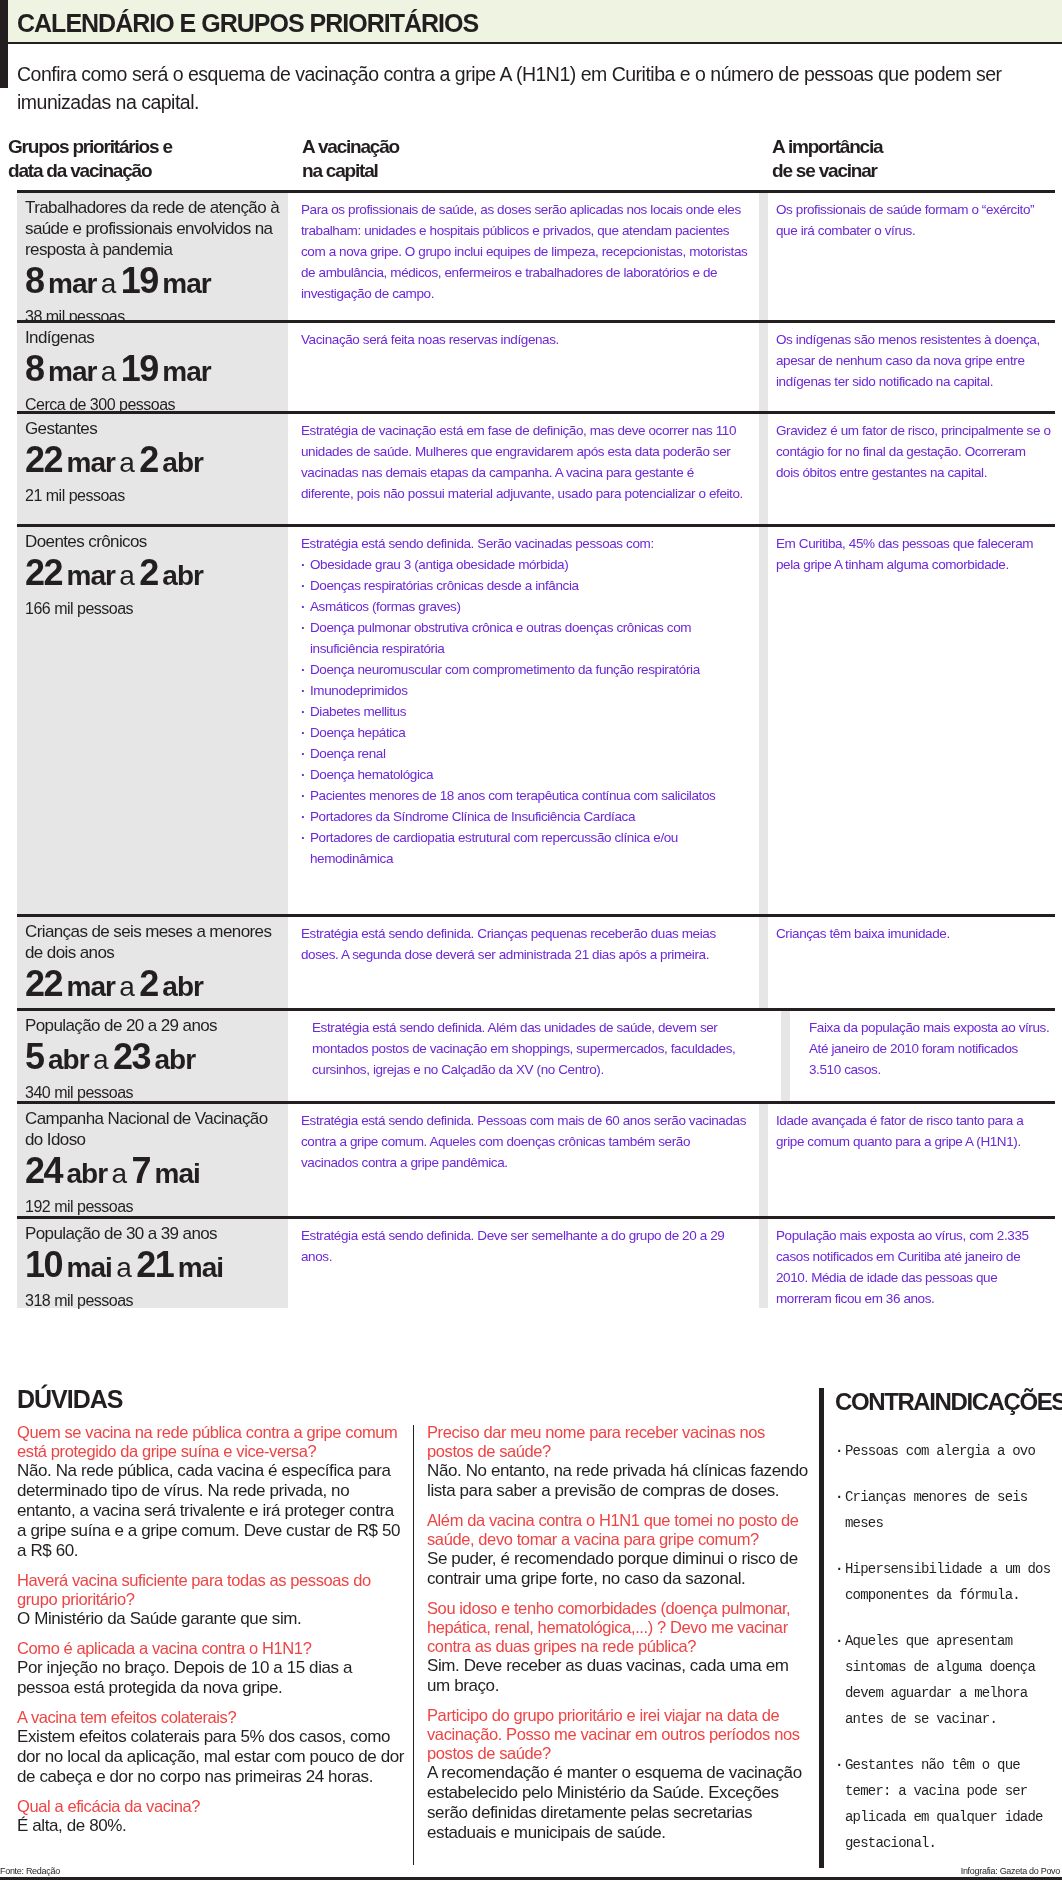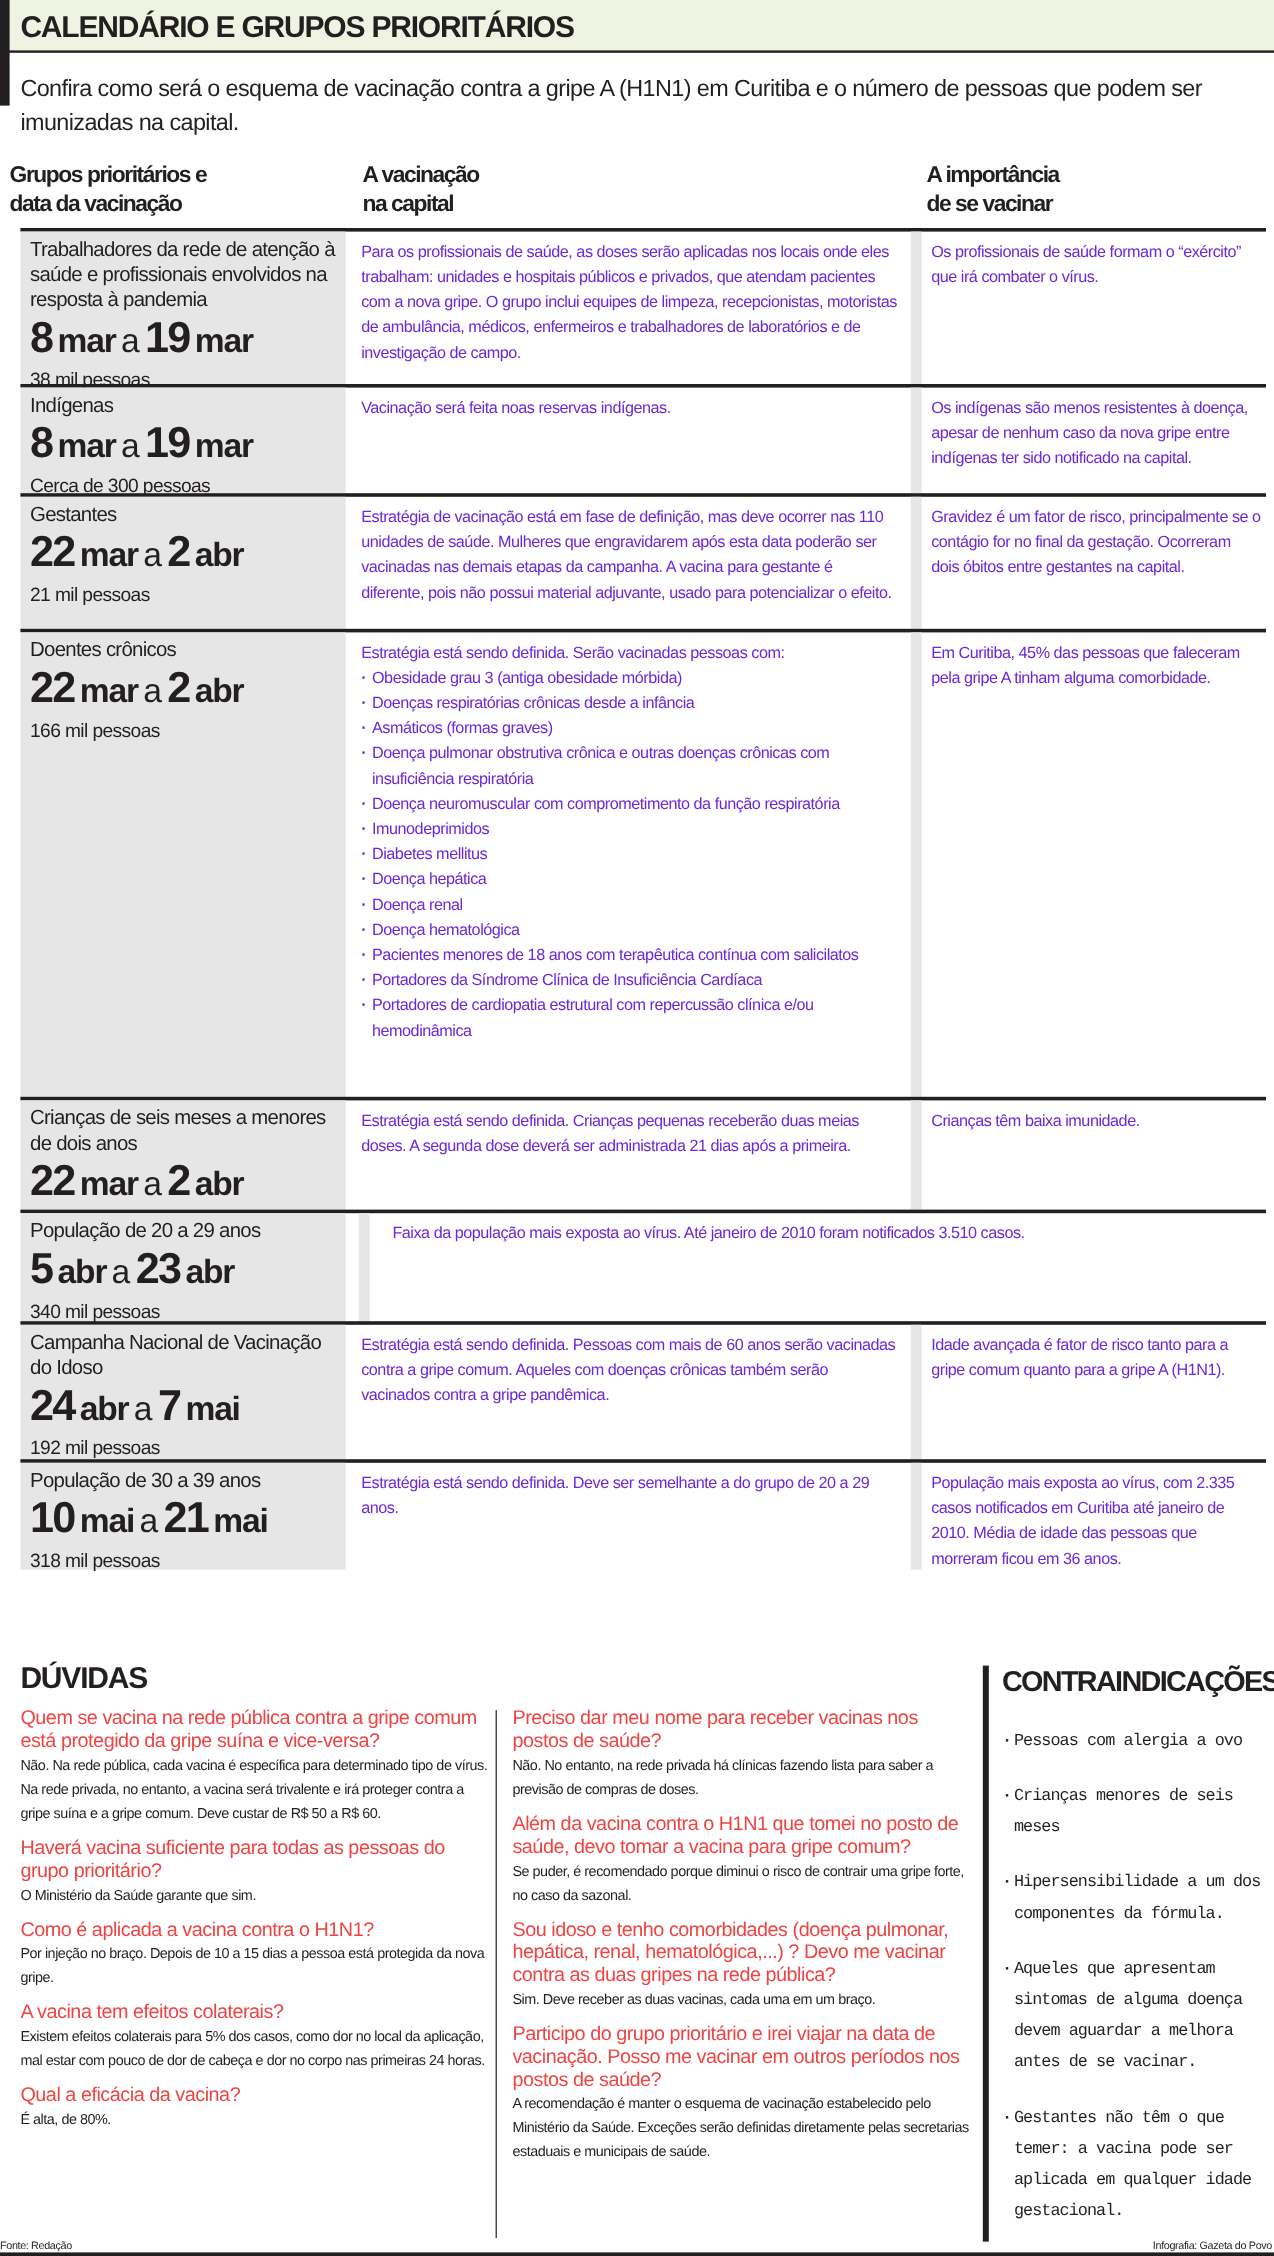--- a/index.html
+++ b/index.html
@@ -39,21 +39,21 @@
   ul.bullets li::before { content: "·"; position: absolute; left: 0; top: 0; font-weight: bold; }
 
   
   .duv-title { position: absolute; left: 17px; top: 1385px; font-family: "Liberation Sans", sans-serif; font-weight: bold; font-size: 25px; letter-spacing: -1px; color: #231f20; }
   .faq-col { position: absolute; font-family: "Liberation Sans", sans-serif; color: #231f20; }
   .faq-col.left { left: 17px; top: 1423px; width: 390px; }
   .faq-col.mid { left: 427px; top: 1423px; width: 385px; }
   .faq-divider { position: absolute; left: 413px; top: 1425px; width: 1px; height: 440px; background: #231f20; }
   .faq { margin-bottom: 10px; }
   .faq .q { font-size: 16.5px; line-height: 19px; letter-spacing: -0.4px; color: #ef4444; }
-  .faq .a { font-size: 12px; line-height: 20px; letter-spacing: -0.4px; color: #231f20; }
+  .faq .a { font-size: 17px; line-height: 20px; letter-spacing: -0.4px; color: #231f20; }
 
   
   .contra-bar { position: absolute; left: 819px; top: 1388px; width: 5px; height: 480px; background: #231f20; }
   .contra-title { position: absolute; left: 835px; top: 1388px; font-family: "Liberation Sans", sans-serif; font-weight: bold; font-size: 24px; letter-spacing: -1.4px; color: #231f20; }
   .contra-list { position: absolute; left: 835px; top: 1438px; width: 225px; list-style: none; font-family: "Liberation Sans", sans-serif; color: #231f20; }
   .contra-list li { position: relative; padding-left: 10px; font-size: 14px; line-height: 26px; letter-spacing: -0.8px; margin-bottom: 20px; font-family: Liberation Mono, monospace; }
   .contra-list li::before { content: "·"; position: absolute; left: 0; top: 0; font-weight: bold; }
 
   
   .footer-left { position: absolute; left: 0; top: 1866px; font-family: "Liberation Sans", sans-serif; font-size: 9px; letter-spacing: -0.3px; }
@@ -190,20 +190,21 @@
       <div class="group">População de 20 a 29 anos</div>
       <div class="dates">
         <span class="big">5</span>
         <span class="mid">abr</span>
         <span class="a">a</span>
         <span class="big">23</span>
         <span class="mid">abr</span>
       </div>
       <div class="people">340 mil pessoas</div>
     </div>
+    <div class="cell2">Estratégia está sendo definida. Além das unidades de saúde, devem ser montados postos de vacinação em shoppings, supermercados, faculdades, cursinhos, igrejas e no Calçadão da XV (no Centro).</div>
     <div class="gap"></div>
     <div class="cell3">Faixa da população mais exposta ao vírus. Até janeiro de 2010 foram notificados 3.510 casos.</div>
   </div>
 
   <div class="row" style="height:115px;">
     <div class="cell1">
       <div class="group">Campanha Nacional de Vacinação do Idoso</div>
       <div class="dates">
         <span class="big">24</span>
         <span class="mid">abr</span>

